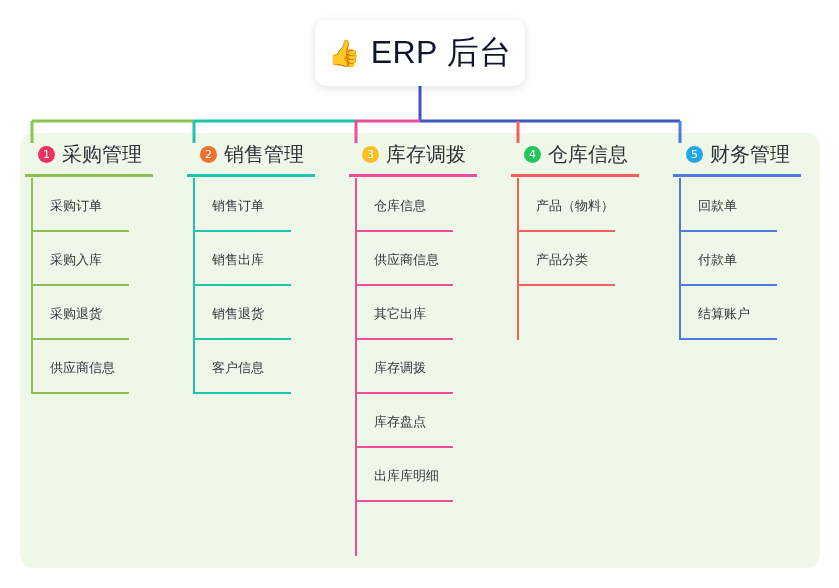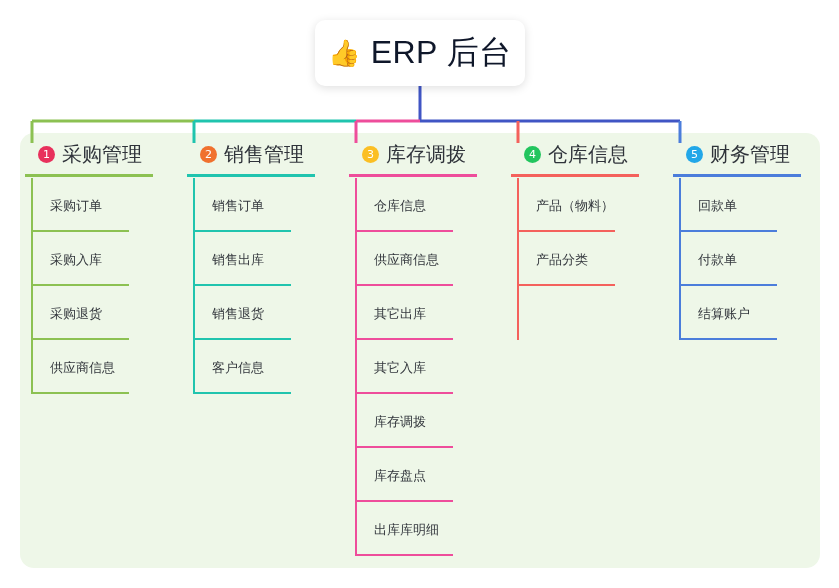--- a/index.html
+++ b/index.html
@@ -242,24 +242,20 @@
           </div>
           <div class="item">
             <span class="item-label">供应商信息</span>
             <div class="item-rule" style="background: rgb(238, 77, 155);"></div>
           </div>
           <div class="item">
             <span class="item-label">其它出库</span>
             <div class="item-rule" style="background: rgb(238, 77, 155);"></div>
           </div>
           <div class="item">
-            <span class="item-label">其它入库</span>
-            <div class="item-rule" style="background: rgb(238, 77, 155);"></div>
-          </div>
-          <div class="item">
             <span class="item-label">库存调拨</span>
             <div class="item-rule" style="background: rgb(238, 77, 155);"></div>
           </div>
           <div class="item">
             <span class="item-label">库存盘点</span>
             <div class="item-rule" style="background: rgb(238, 77, 155);"></div>
           </div>
           <div class="item">
             <span class="item-label">出库库明细</span>
             <div class="item-rule" style="background: rgb(238, 77, 155);"></div>

